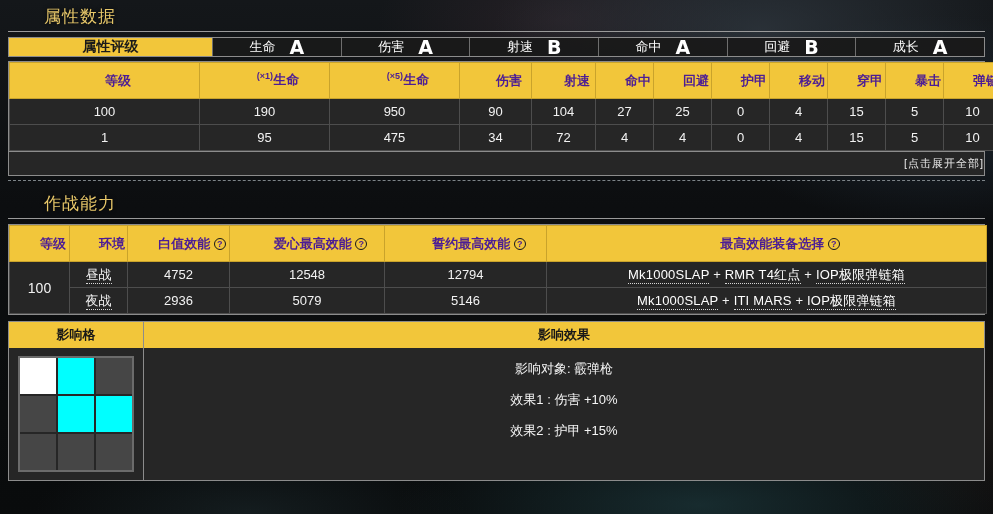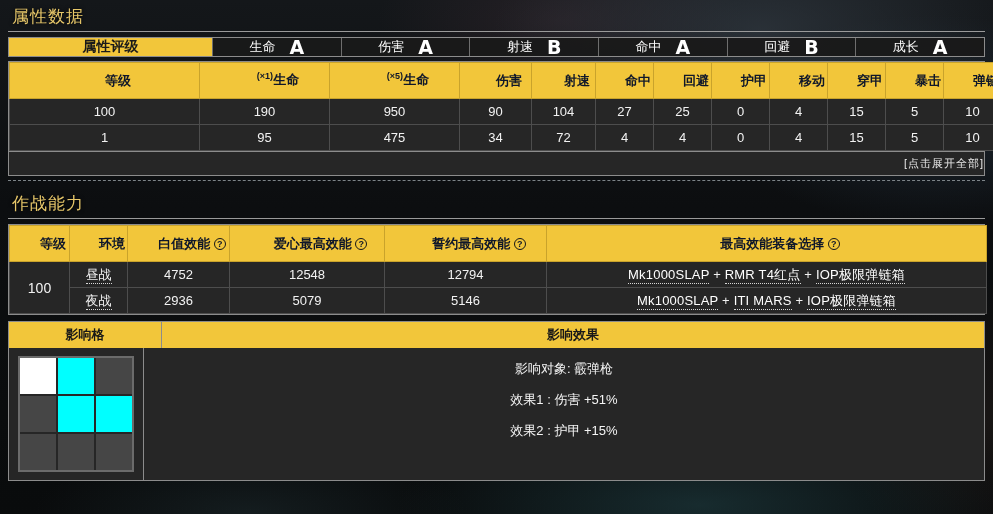--- a/index.html
+++ b/index.html
@@ -28,20 +28,21 @@
   }
   .page { position: relative; z-index: 2; padding: 0 8px; }
 
   
   .sec-title {
     font-size: 17px;
     color: #e8c86a;
     letter-spacing: 1px;
     padding: 5px 4px 3px 4px;
     text-shadow: 0 0 4px rgba(0,0,0,0.9);
+    margin-left: 32px;
   }
   .sec-rule {
     height: 1px;
     background: #9a9a9a;
     margin: 0 0 5px 0;
   }
 
   
   .rating-bar {
     display: flex;
@@ -78,21 +79,21 @@
   }
 
   
   table.dt {
     width: 100%;
     border-collapse: collapse;
     table-layout: fixed;
   }
   table.dt th {
     background: #f2c63a;
-    color: #0f172a;
+    color: #4c1d95;
     font-size: 13px;
     font-weight: bold;
     height: 36px;
     border: 1px solid #c9a32b;
     white-space: nowrap;
     padding-left: 28px;
   }
   table.dt td {
     background: #262626;
     color: #f2f2f2;
@@ -137,21 +138,21 @@
     border-bottom: 1px dotted #d8d8d8;
     padding-bottom: 1px;
     cursor: pointer;
   }
   .eq-cell { font-size: 13px; letter-spacing: 0.2px; }
 
   
   .infl-wrap { border: 1px solid #8c8c8c; margin-top: 6px; }
   .infl-head { display: flex; }
   .infl-head .h1 {
-    width: 153px;
+    width: 135px;
     background: #f2c63a; color: #181818;
     font-size: 13px; font-weight: bold;
     height: 26px; display:flex; align-items:center; justify-content:center;
     border-right: 1px solid #8c8c8c;
   }
   .infl-head .h2 {
     flex: 1;
     background: #f2c63a; color: #181818;
     font-size: 13px; font-weight: bold;
     height: 26px; display:flex; align-items:center; justify-content:center;
@@ -364,19 +365,19 @@
           <div class="gc"></div>
           <div class="gc cyan"></div>
           <div class="gc cyan"></div>
           <div class="gc"></div>
           <div class="gc"></div>
           <div class="gc"></div>
         </div>
       </div>
       <div class="effect-box">
         <div>影响对象: 霰弹枪</div>
-        <div>效果1 : 伤害 +51%</div>
+        <div>效果1 : 伤害 +10%</div>
         <div>效果2 : 护甲 +15%</div>
       </div>
     </div>
   </div>
 
 </div>
 
 </body></html>

